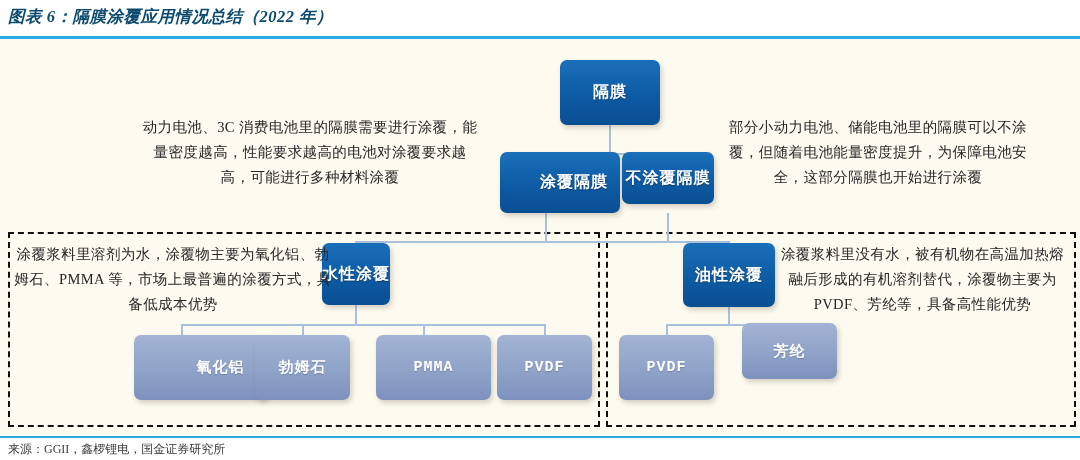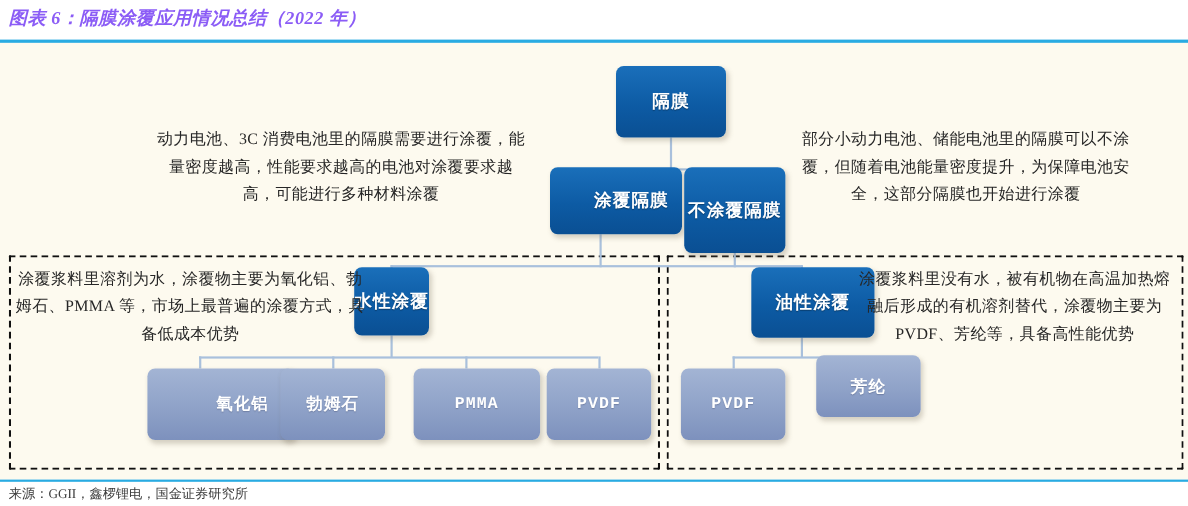--- a/index.html
+++ b/index.html
@@ -8,21 +8,21 @@
     background:#ffffff;
     font-family:"Liberation Serif","DejaVu Serif",serif;
     position:relative;overflow:hidden;
   }
   .canvas{position:relative;width:1080px;height:460px;}
 
   
   .title{
     position:absolute;left:8px;top:6px;
     font-size:16.5px;font-weight:bold;font-style:italic;
-    color:#8b5cf6;letter-spacing:.5px;
+    color:#0c4a6e;letter-spacing:.5px;
     white-space:nowrap;
   }
   .rule-top{
     position:absolute;left:0;top:36px;width:1080px;height:3px;
     background:#29abe2;
   }
   .rule-bottom{
     position:absolute;left:0;top:436px;width:1080px;height:2px;
     background:#29abe2;
   }
@@ -117,25 +117,25 @@
 
     <div class="ln v" style="left:728px;top:268px;height:18px;"></div>
     <div class="ln h" style="left:666px;top:285px;width:124px;"></div>
     <div class="ln v" style="left:666px;top:285px;height:11px;"></div>
     <div class="ln v" style="left:789px;top:285px;height:11px;"></div>
 
     <div class="box dark" style="left:560px;top:21px;width:100px;height:65px;">隔膜</div>
 
     <div class="box dark" style="left:500px;top:113px;width:92px;height:61px;padding-left:28px;">涂覆隔膜</div>
 
-    <div class="box dark" style="left:622px;top:113px;width:92px;height:78px;">不涂覆隔膜</div>
+    <div class="box dark" style="left:622px;top:113px;width:92px;height:52px;">不涂覆隔膜</div>
 
     <div class="box dark" style="left:322px;top:204px;width:68px;height:62px;">水性涂覆</div>
 
-    <div class="box dark" style="left:683px;top:204px;width:112px;height:64px;">油性涂覆</div>
+    <div class="box dark" style="left:683px;top:204px;width:92px;height:64px;">油性涂覆</div>
 
     <div class="box light" style="left:134px;top:296px;width:95px;height:65px;padding-left:39px;">氧化铝</div>
     <div class="box light" style="left:255px;top:296px;width:95px;height:65px;">勃姆石</div>
     <div class="box light" style="left:376px;top:296px;width:115px;height:65px;">PMMA</div>
     <div class="box light" style="left:497px;top:296px;width:95px;height:65px;">PVDF</div>
 
     <div class="box light" style="left:619px;top:296px;width:95px;height:65px;">PVDF</div>
     <div class="box light" style="left:742px;top:284px;width:95px;height:56px;">芳纶</div>
 
     <div class="note" style="left:140px;top:76px;width:340px;">动力电池、3C 消费电池里的隔膜需要进行涂覆，能量密度越高，性能要求越高的电池对涂覆要求越高，可能进行多种材料涂覆</div>

